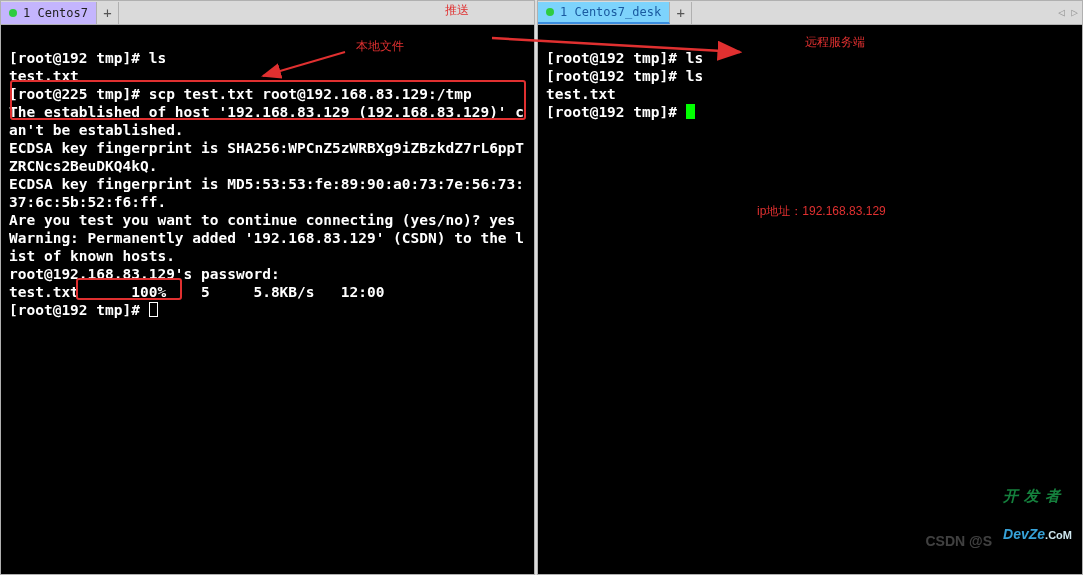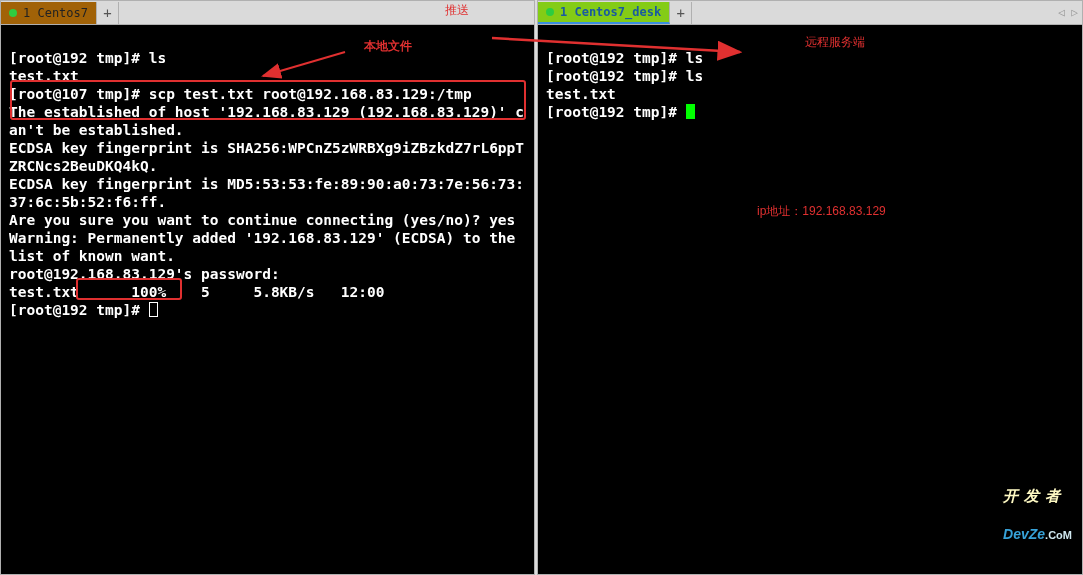--- a/index.html
+++ b/index.html
@@ -31,31 +31,31 @@
       height: 24px;
       background: #dadada;
       border-bottom: 1px solid #b0b0b0;
     }
     .tab {
       display: flex;
       align-items: center;
       height: 22px;
       padding: 0 8px;
       border-right: 1px solid #b0b0b0;
-      background: #a16207;
+      background: #c4b5fd;
       font-size: 12px;
       color: #222;
       gap: 6px;
       cursor: pointer;
     }
     .tab.active {
-      background: #84cc16;
+      background: #7dd3fc;
       border-bottom: 2px solid #3a8de0;
       color: #1a5aa0;
-      font-weight: 700;
+      font-weight: 400;
     }
     .tab-dot {
       width: 8px; height: 8px;
       border-radius: 50%;
       background: #2ecc40;
     }
     .tab-add {
       width: 22px; height: 22px;
       display: flex; align-items: center; justify-content: center;
       color: #555;
@@ -126,21 +126,21 @@
       position: absolute;
       bottom: 6px;
       right: 10px;
       font-family: "Arial", sans-serif;
       font-size: 14px;
       font-style: italic;
       font-weight: bold;
       line-height: 13px;
       text-align: left;
     }
-    .watermark-devze .t1 { color: #fef9c3; font-size: 15px; letter-spacing: 6px; }
+    .watermark-devze .t1 { color: #15803d; font-size: 15px; letter-spacing: 6px; }
     .watermark-devze .t2 { color: #37a2d8; }
     .watermark-devze .t2 .page { color: #d0e8f0; font-size: 11px; font-style: normal; margin-top: 16px; }
     svg.arrow-svg {
       position: absolute;
       pointer-events: none;
       overflow: visible;
     }
   </style>
 </head>
 <body>
@@ -153,26 +153,26 @@
         <span class="tab-dot"></span>
         <span>1 Centos7</span>
       </div>
       <div class="tab-add">
         <span>+</span>
       </div>
     </div>
     <div class="terminal">
 <span>[root@192 tmp]# ls</span>
 <span>test.txt</span>
-<span>[root@107 tmp]# scp test.txt root@192.168.83.129:/tmp</span>
+<span>[root@225 tmp]# scp test.txt root@192.168.83.129:/tmp</span>
 <span>The established of host '192.168.83.129 (192.168.83.129)' can't be established.</span>
 <span>ECDSA key fingerprint is SHA256:WPCnZ5zWRBXg9iZBzkdZ7rL6ppTZRCNcs2BeuDKQ4kQ.</span>
 <span>ECDSA key fingerprint is MD5:53:53:fe:89:90:a0:73:7e:56:73:37:6c:5b:52:f6:ff.</span>
-<span>Are you sure you want to continue connecting (yes/no)? yes</span>
-<span>Warning: Permanently added '192.168.83.129' (ECDSA) to the list of known want.</span>
+<span>Are you test you want to continue connecting (yes/no)? yes</span>
+<span>Warning: Permanently added '192.168.83.129' (CSDN) to the list of known hosts.</span>
 <span>root@192.168.83.129's password:</span>
 <span>test.txt      100%    5     5.8KB/s   12:00</span>
 <span>[root@192 tmp]# </span><span class="cursor-block"></span>
     </div>
   </div>
 
   <div class="pane pane-right">
     <div class="tabbar">
       <div class="tab active">
         <span class="tab-dot"></span>
@@ -183,33 +183,36 @@
       </div>
       <div class="nav-arrows">
         <span>◁ ▷</span>
       </div>
     </div>
     <div class="terminal">
 <span>[root@192 tmp]# ls</span>
 <span>[root@192 tmp]# ls</span>
 <span>test.txt</span>
 <span>[root@192 tmp]# </span><span class="cursor-solid"></span>
+      <div class="watermark-csdn">
+        <span>CSDN @S</span>
+      </div>
       <div class="watermark-devze">
         <div class="t1">开发者</div>
         <div class="t2"><span>DevZe</span><span class="page">.CoM</span></div>
       </div>
     </div>
   </div>
 
 </div>
 
 <div class="highlight-box" style="left:10px; top:80px; width:516px; height:40px;"></div>
 <div class="highlight-box" style="left:76px; top:278px; width:106px; height:22px;"></div>
 
-<div class="annotation" style="left:364px; top:38px;font-weight:bold;">本地文件</div>
+<div class="annotation" style="left:356px; top:38px;">本地文件</div>
 <div class="annotation" style="left:445px; top:2px;">推送</div>
 <div class="annotation" style="left:805px; top:34px;text-align:center;">远程服务端</div>
 <div class="annotation" style="left:757px; top:160px;margin-top:43px;">ip地址：192.168.83.129</div>
 
 <svg class="arrow-svg" style="left:0; top:0; width:1083px; height:575px;">
   <defs>
     <marker id="arrowhead" markerWidth="10" markerHeight="8" refX="9" refY="4" orient="auto">
       <polygon points="0 0, 10 4, 0 8" fill="#e03030"></polygon>
     </marker>
   </defs>

